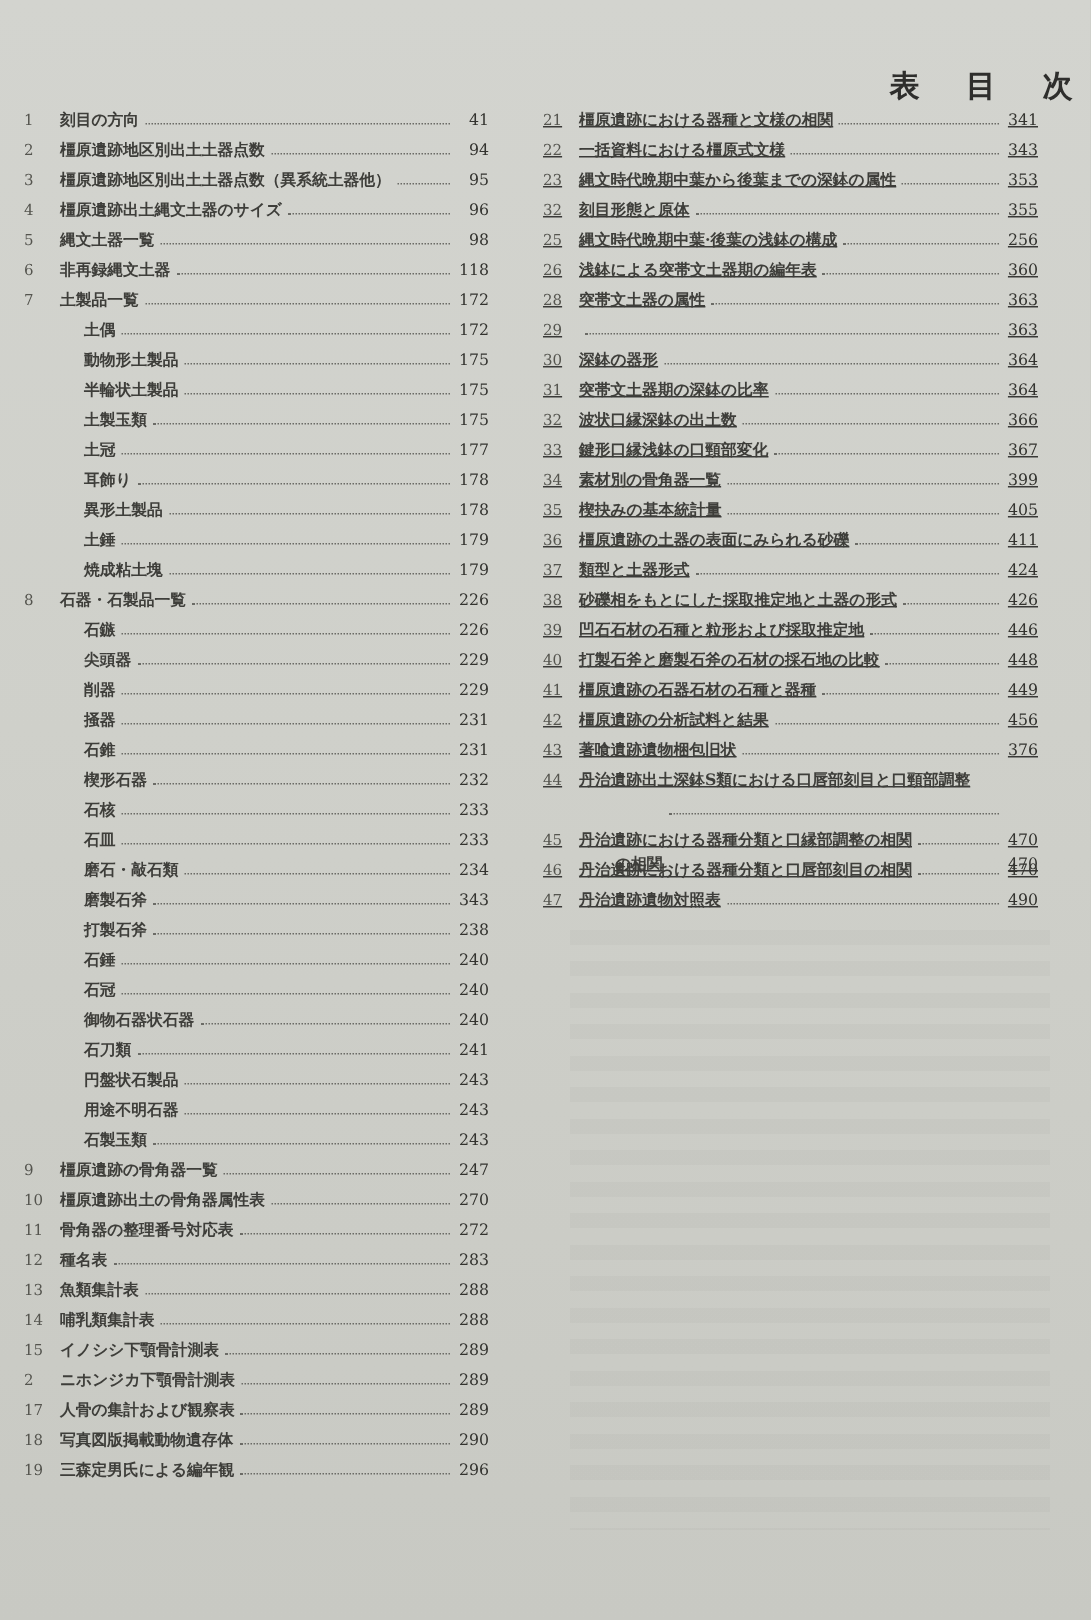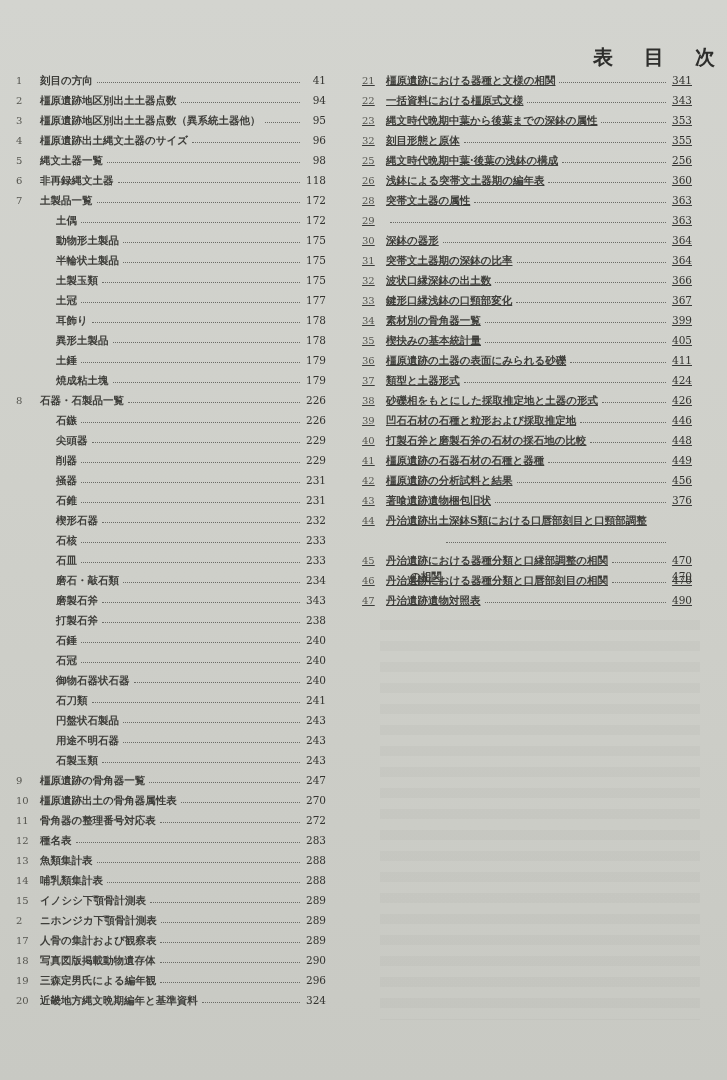--- a/index.html
+++ b/index.html
@@ -315,26 +315,20 @@
         <span class="label">写真図版掲載動物遺存体</span>
         <span class="dots"></span>
         <span class="page-no">290</span>
       </div>
       <div class="row">
         <span class="num">19</span>
         <span class="label">三森定男氏による編年観</span>
         <span class="dots"></span>
         <span class="page-no">296</span>
       </div>
-      <div class="row">
-        <span class="num">20</span>
-        <span class="label">近畿地方縄文晩期編年と基準資料</span>
-        <span class="dots"></span>
-        <span class="page-no">324</span>
-      </div>
     </div>
   <div class="col right" id="right-col">
       <div class="row">
         <span class="num">21</span>
         <span class="label">橿原遺跡における器種と文様の相関</span>
         <span class="dots"></span>
         <span class="page-no">341</span>
       </div>
       <div class="row">
         <span class="num">22</span>

